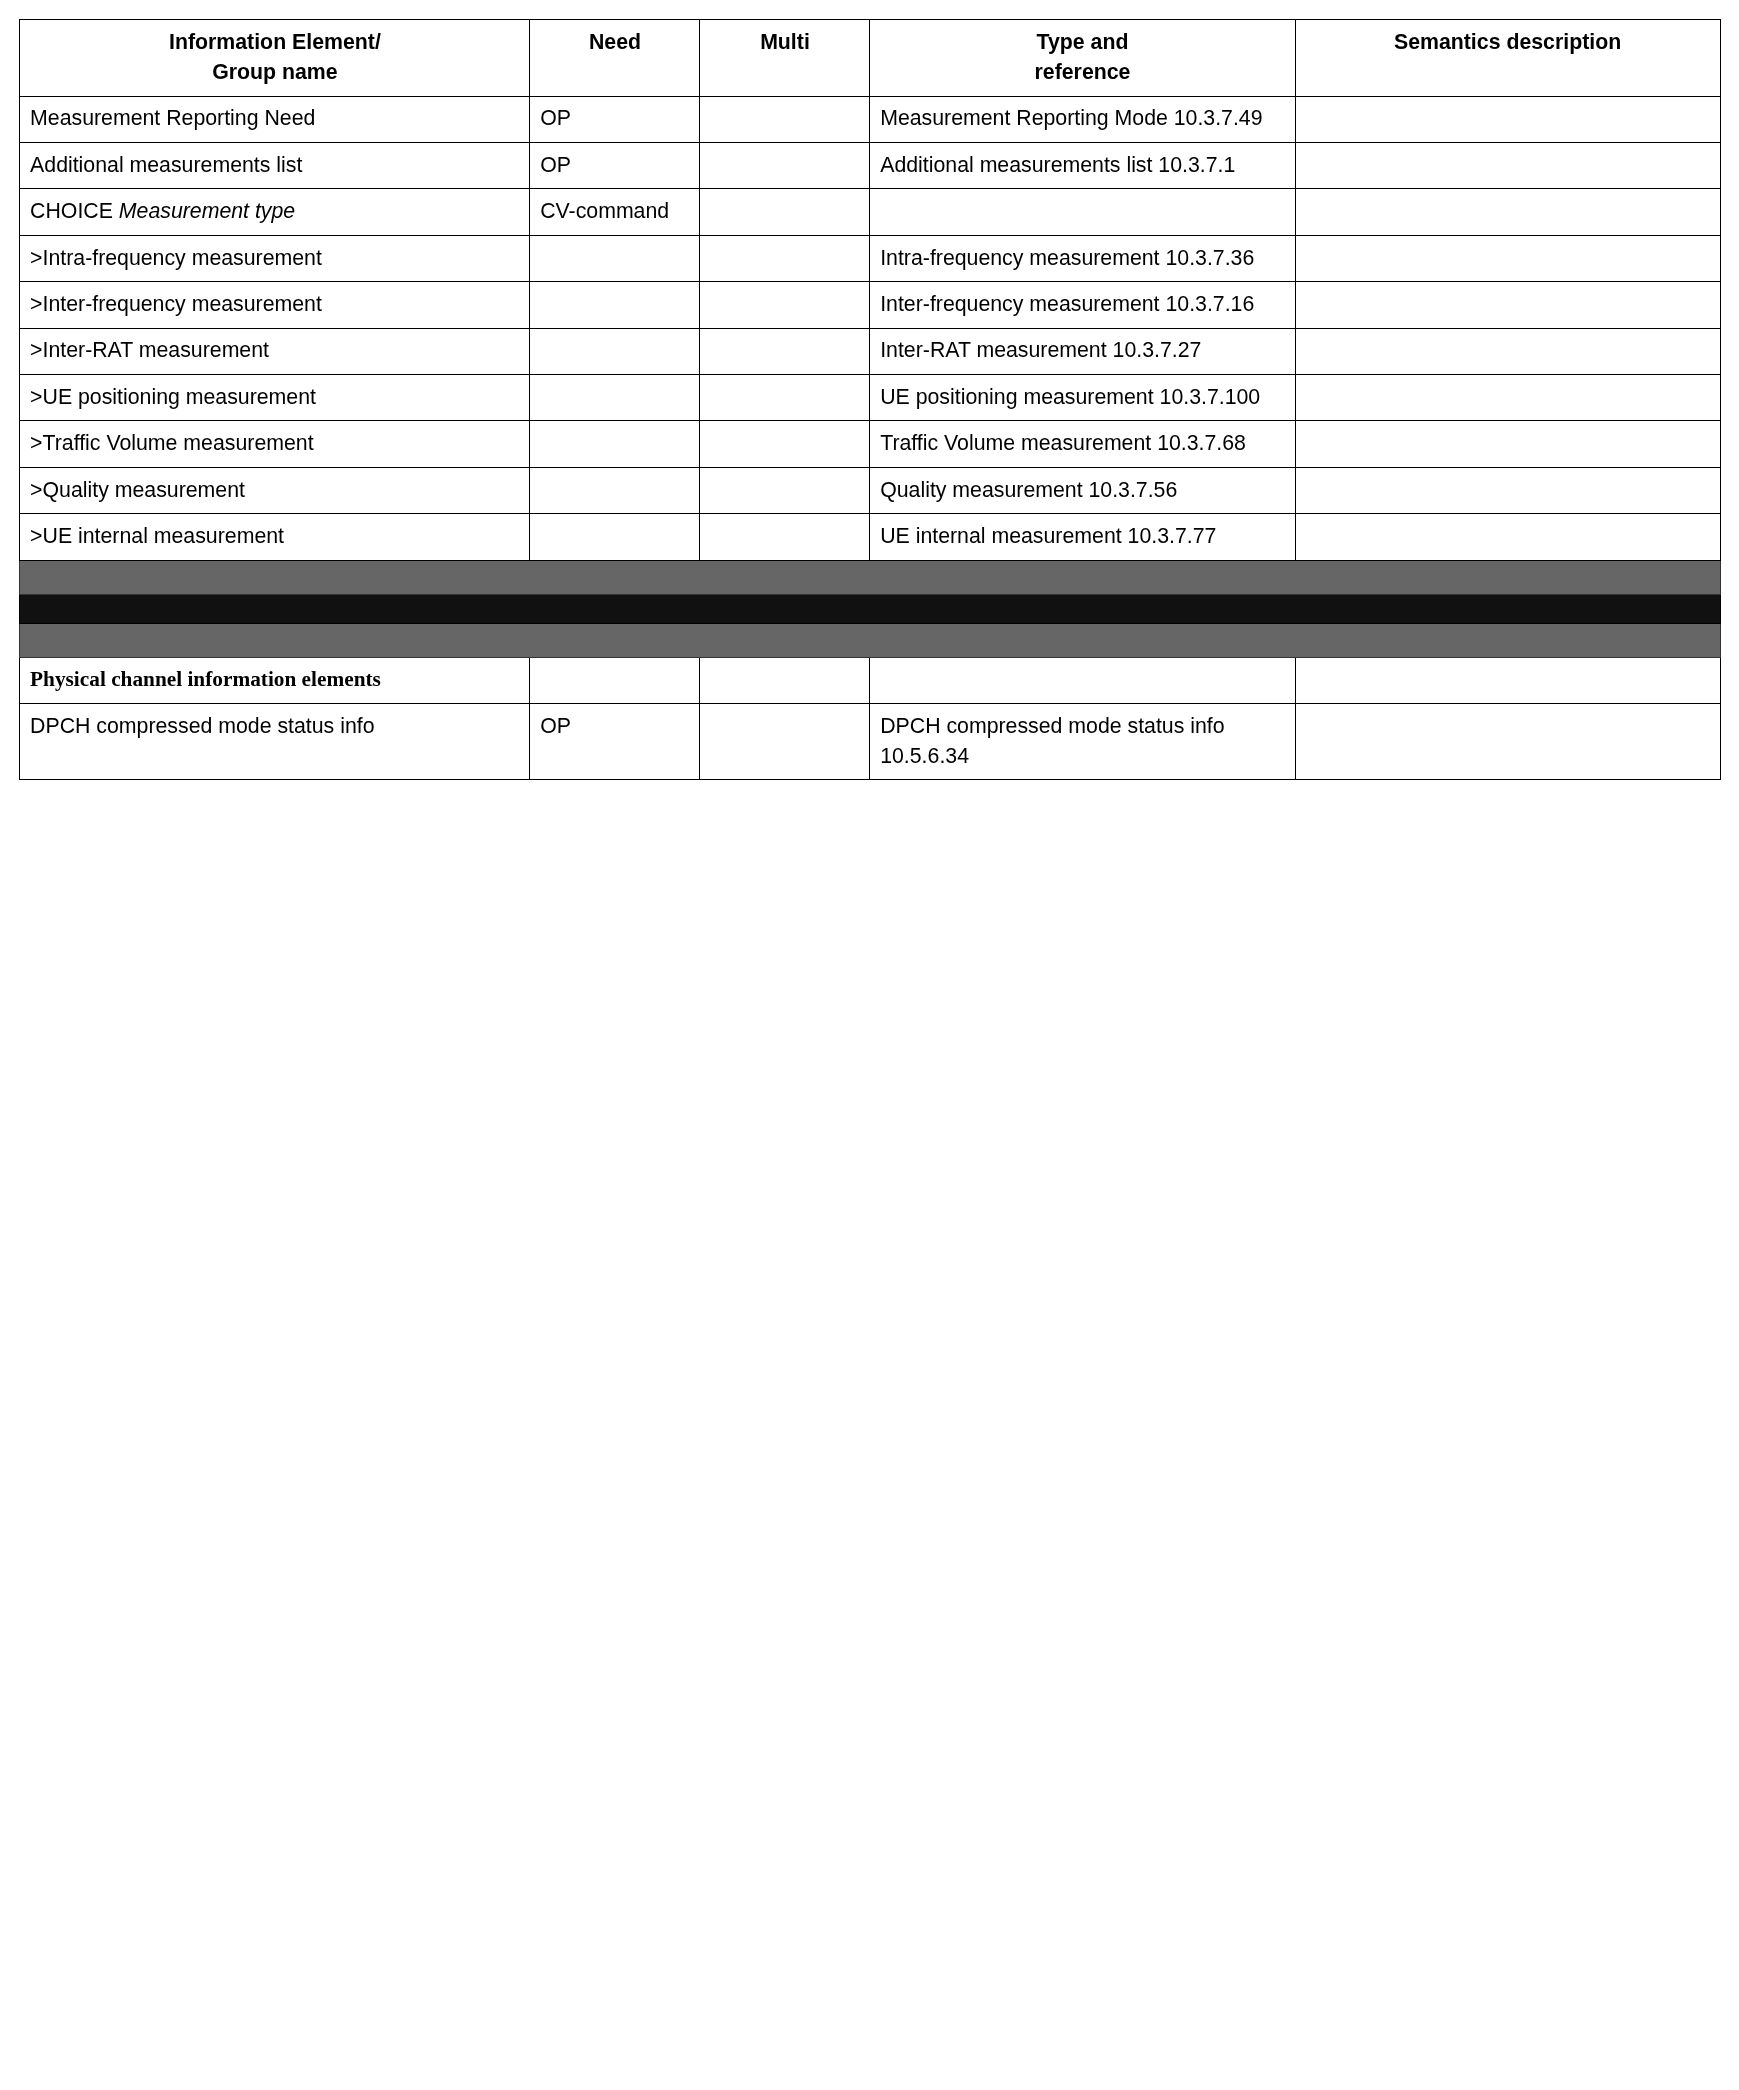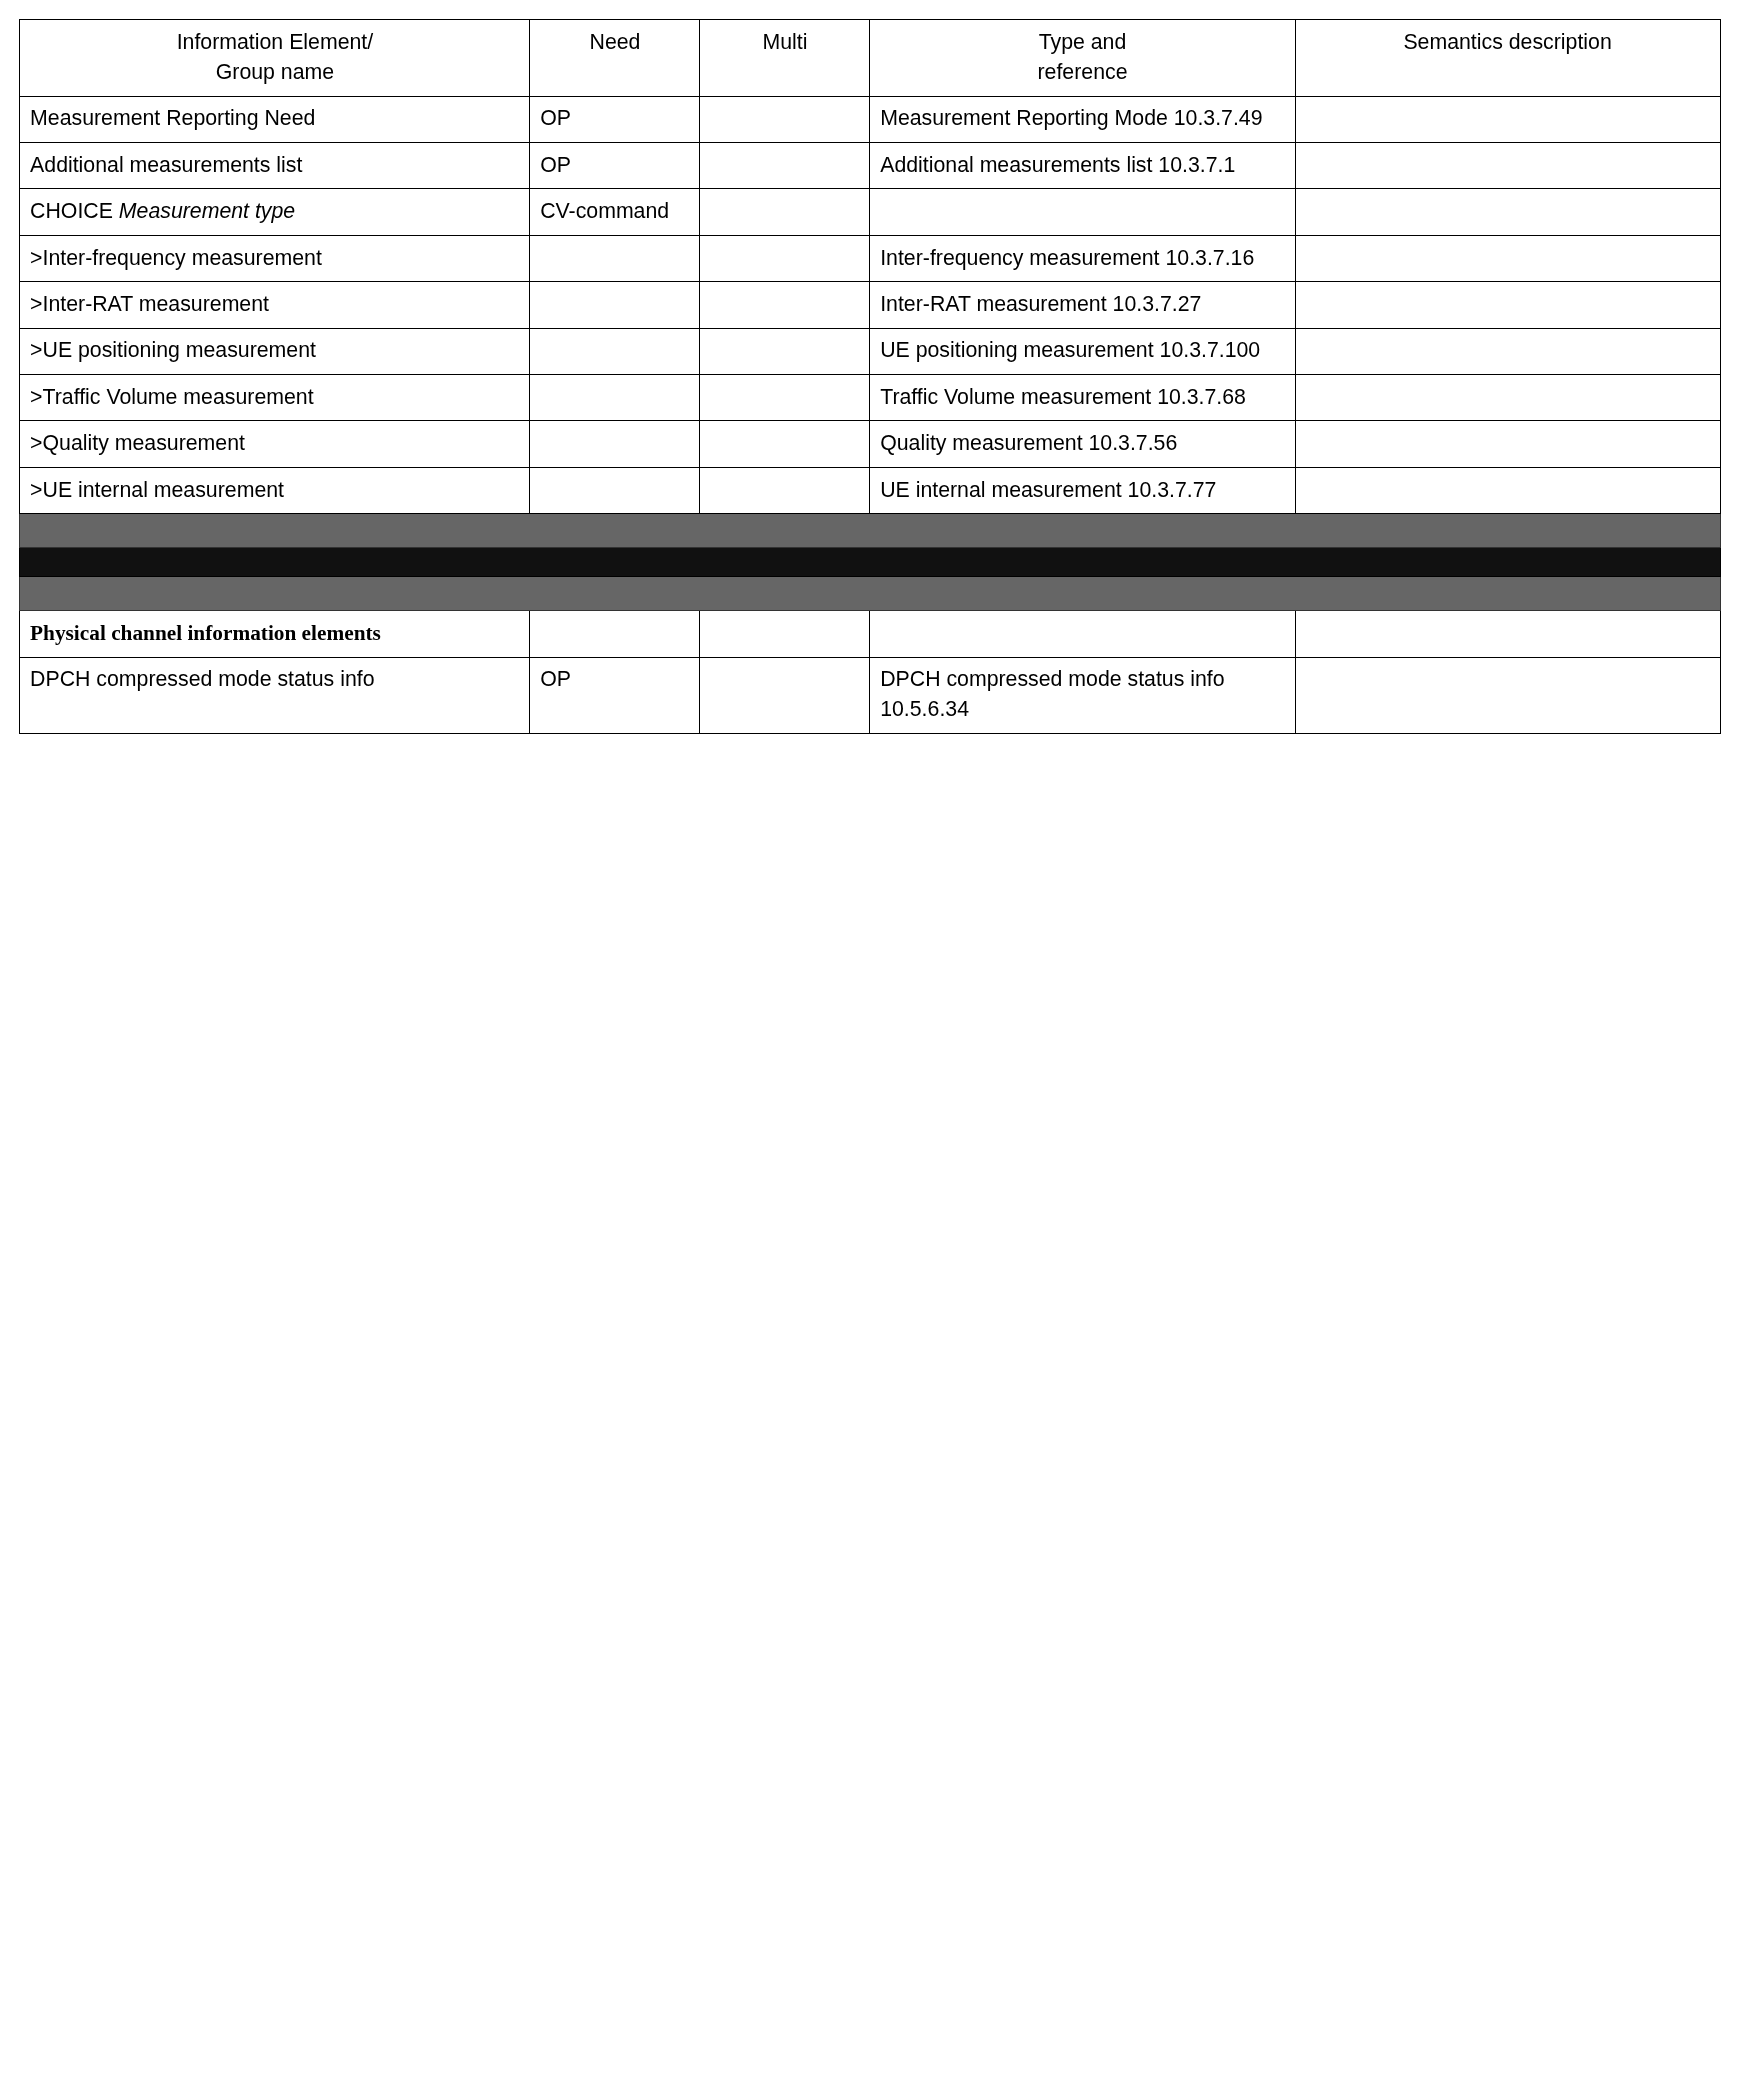--- a/index.html
+++ b/index.html
@@ -30,21 +30,21 @@
     th, td {
       border: 1px solid #000;
       padding: 7.8px 9.7px;
       vertical-align: top;
       font-size: 21.3px;
       line-height: 1.4;
     }
 
     th {
       background: #fff;
-      font-weight: normal;
+      font-weight: bold;
       text-align: center;
     }
 
     td {
       background: #fff;
     }
 
     col.col-name  { width: 30%; }
     col.col-need  { width: 10%; }
     col.col-multi { width: 10%; }
@@ -85,20 +85,27 @@
     <td style="">OP</td>
     <td></td>
     <td>Additional measurements list 10.3.7.1</td>
     <td></td>
   </tr>
         <tr>
     <td style="">CHOICE <em>Measurement type</em></td>
     <td style="">CV-command</td>
     <td></td>
     <td></td>
+    <td></td>
+  </tr>
+        <tr>
+    <td style="">&gt;Intra-frequency measurement</td>
+    <td style=""></td>
+    <td></td>
+    <td>Intra-frequency measurement 10.3.7.36</td>
     <td></td>
   </tr>
         <tr>
     <td style="">&gt;Inter-frequency measurement</td>
     <td style=""></td>
     <td></td>
     <td>Inter-frequency measurement 10.3.7.16</td>
     <td></td>
   </tr>
         <tr>

